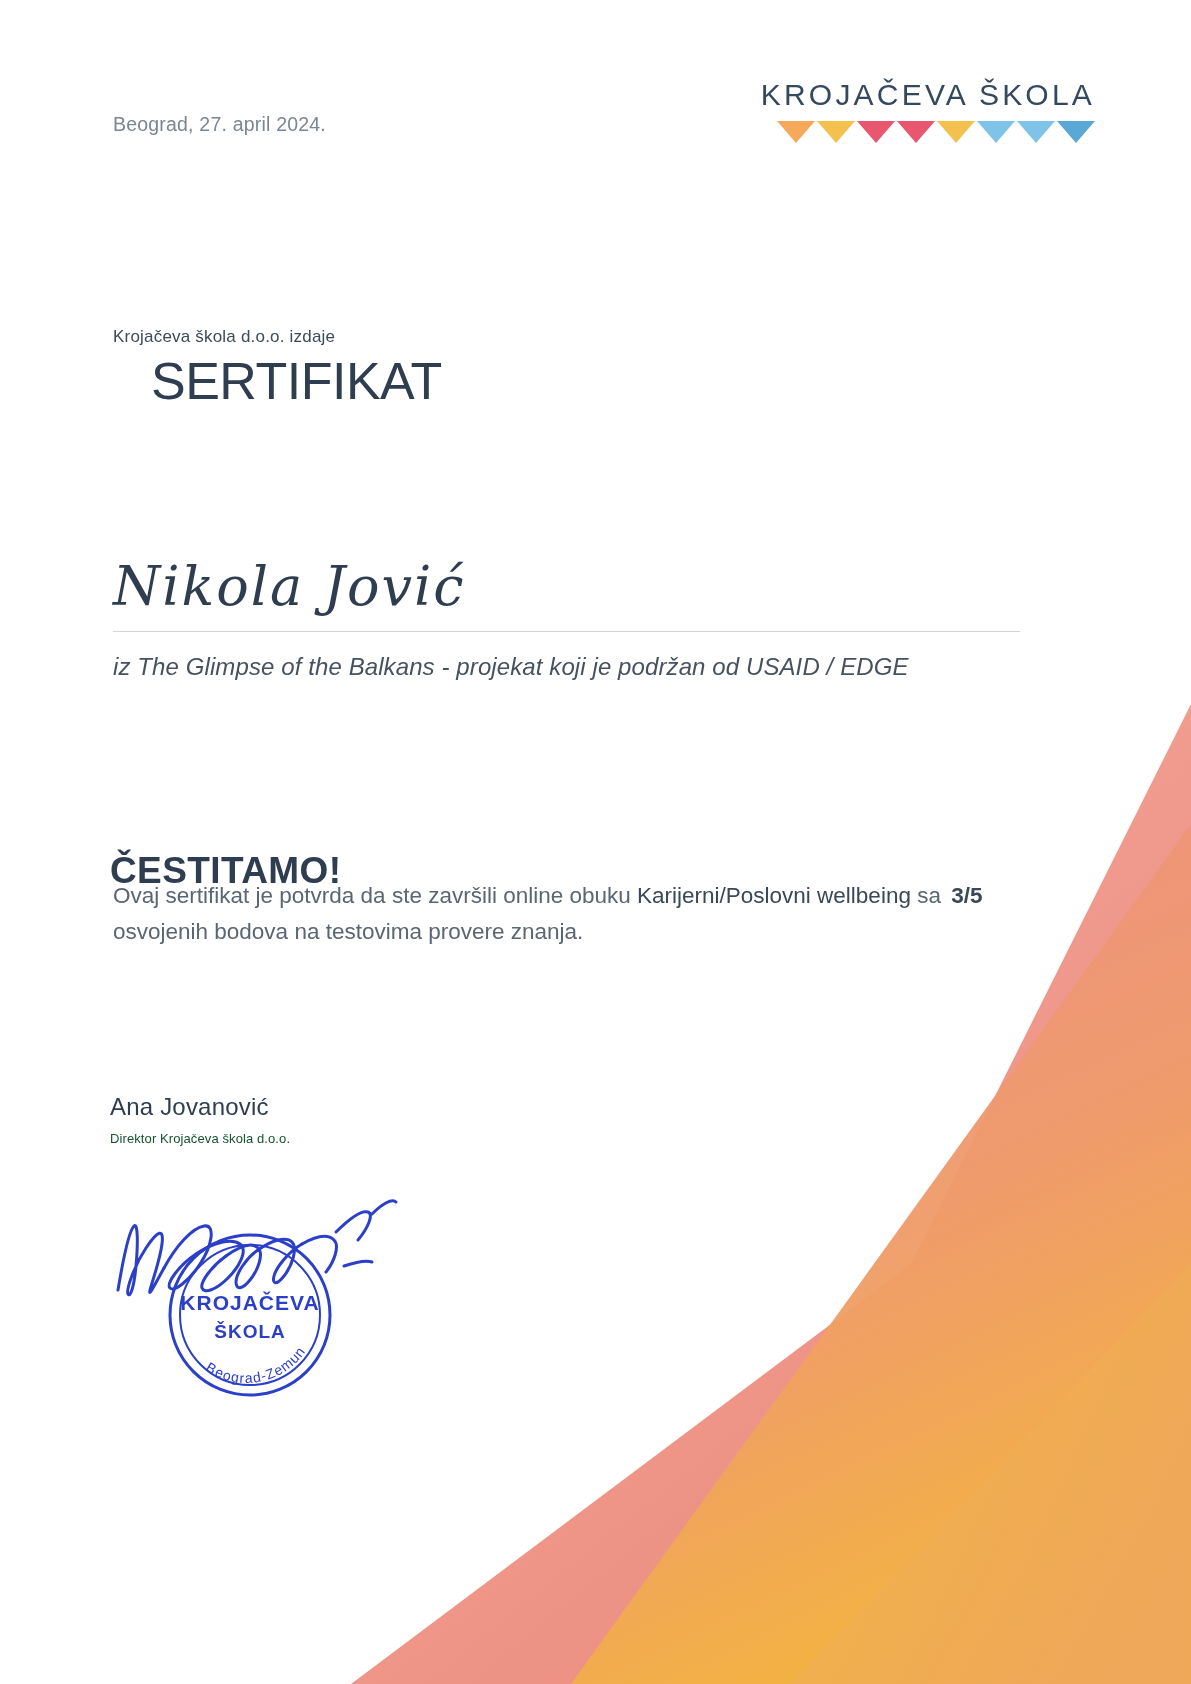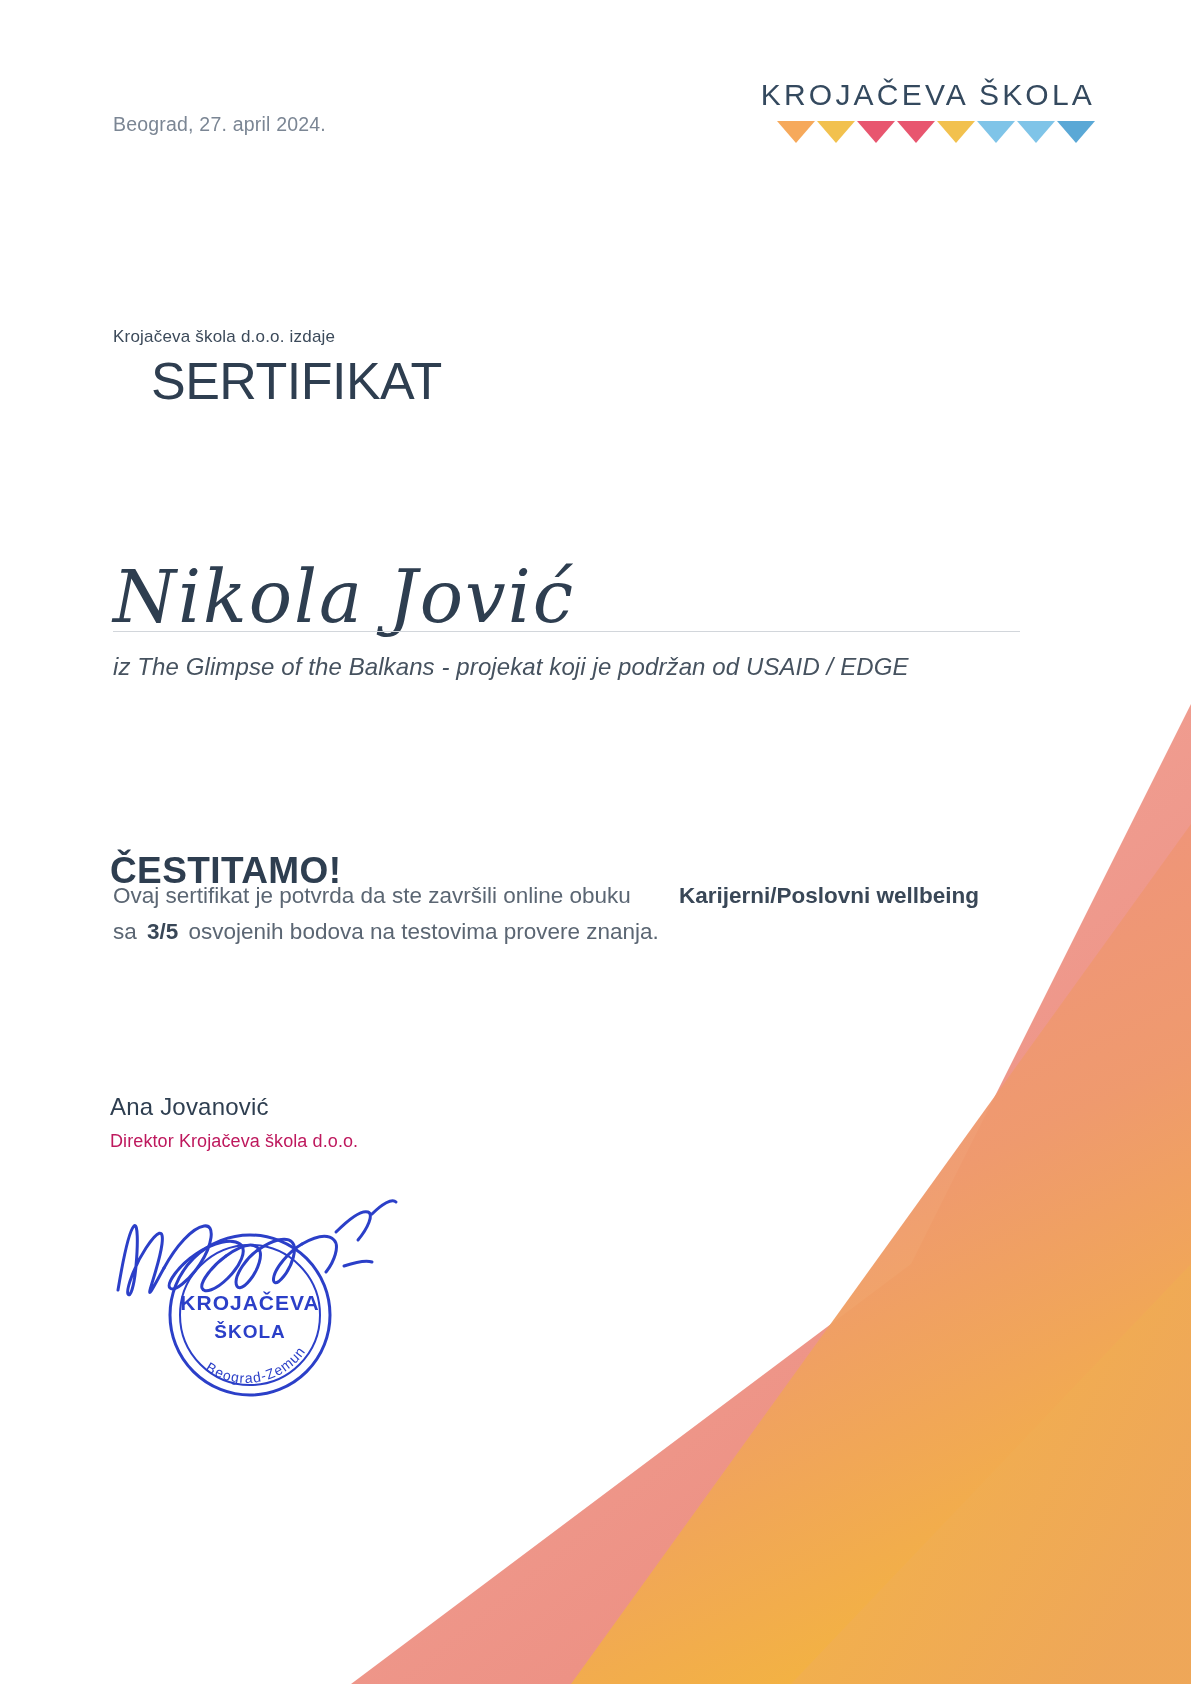--- a/index.html
+++ b/index.html
@@ -81,21 +81,21 @@
     margin-left: 41px;
   }
 
   
   .recipient-name {
     position: absolute;
     left: 113px;
     top: 555px;
     font-family: "DejaVu Serif", serif;
     font-style: italic;
-    font-size: 72px;
+    font-size: 54px;
     color: #2e3e50;
     letter-spacing: 2px;
   }
   .recipient-rule {
     position: absolute;
     left: 113px;
     top: 631px;
     width: 907px;
     height: 1px;
     background: #d2d6db;
@@ -124,44 +124,43 @@
     position: absolute;
     left: 113px;
     top: 878px;
     width: 890px;
     font-size: 22.5px;
     line-height: 1.62;
     color: #5b6673;
   }
   .body-text b {
     color: #394757;
-    font-weight: bold;
-    margin-left: 42px;
+    font-weight: normal;
   }
   .body-text .score {
     color: #394757;
     font-weight: bold;
     padding: 0 4px;
   }
 
   
   .signer-name {
     position: absolute;
     left: 110px;
     top: 1093px;
     font-size: 24px;
     color: #2e3e50;
     letter-spacing: 0.2px;
   }
   .signer-role {
     position: absolute;
     left: 110px;
     top: 1131px;
-    font-size: 18px;
-    color: #be185d;
+    font-size: 13px;
+    color: #14532d;
     letter-spacing: 0.1px;
   }
 
   
   .signature-art {
     position: absolute;
     left: 100px;
     top: 1170px;
     width: 340px;
     height: 230px;

